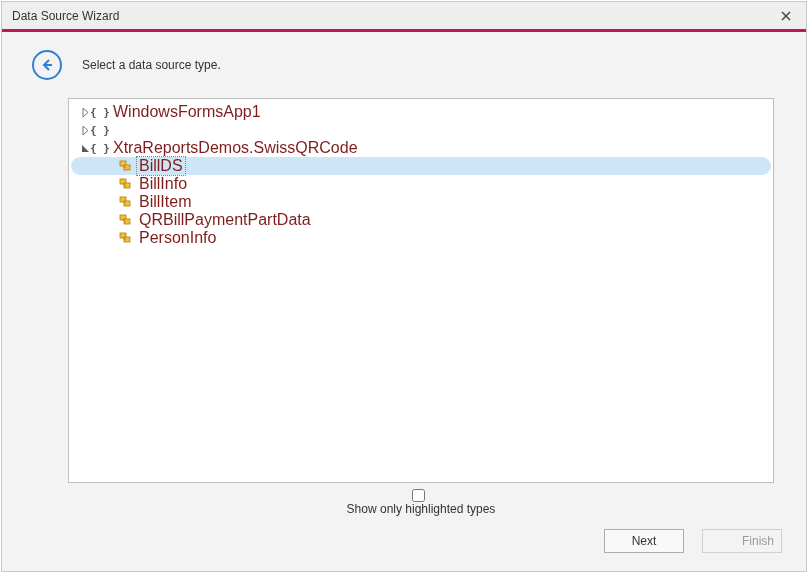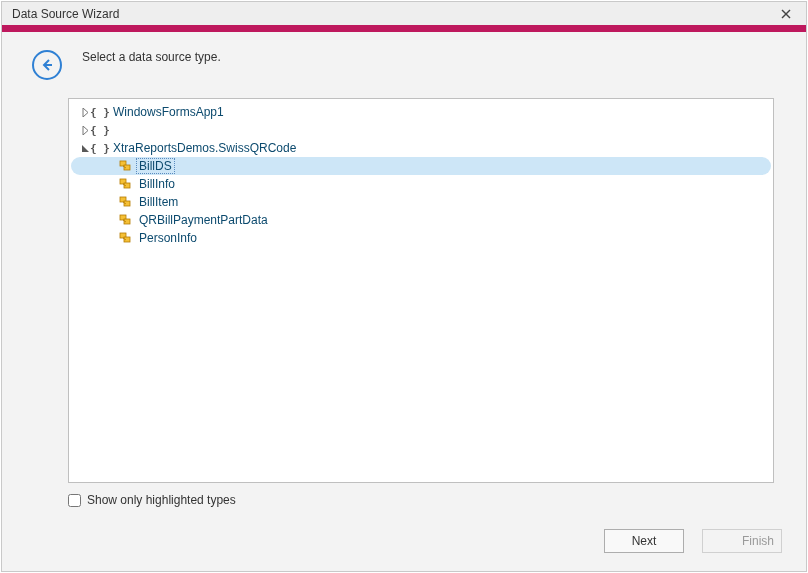--- a/index.html
+++ b/index.html
@@ -14,31 +14,31 @@
   .window {
     width: 806px; height: 571px;
     margin: 1px;
     border: 1px solid #c9c9c9;
     background: #f3f3f3;
     display: flex; flex-direction: column;
   }
   .titlebar {
     height: 30px;
     background: #eeeeee;
-    border-bottom: 7px solid #be185d;
+    border-bottom: 3px solid #be185d;
     display: flex; align-items: center;
     padding: 0 10px;
   }
   .titlebar .title { flex: 1; font-size: 12px; color: #333; }
   .titlebar .close {
     width: 20px; height: 20px; display:flex; align-items:center; justify-content:center;
     color:#555; cursor: default;
   }
   .header-row {
-    display:flex; align-items:flex-start;
+    display:flex; align-items:center;
     padding: 18px 24px 18px 30px;
   }
   .back-btn {
     width: 30px; height: 30px; border-radius: 50%;
     border: 2px solid #2f80d4;
     display:flex; align-items:center; justify-content:center;
     margin-right: 20px;
     color:#2f80d4;
   }
   .back-btn svg { display:block; }
@@ -63,35 +63,36 @@
   }
   .tree-row .expander.blank { visibility:hidden; }
   .icon-ns {
     width:14px; height:14px; display:flex; align-items:center; justify-content:center;
     color:#555; margin-right:4px;
     font-family: Consolas, monospace; font-weight:bold; font-size:11px;
   }
   .icon-class {
     width:14px; height:14px; margin-right:4px; display:flex; align-items:center; justify-content:center;
   }
-  .tree-label { font-size: 12px; color:#0c4a6e; padding: 0 2px; }
+  .tree-label { font-size: 16px; color:#7f1d1d; padding: 0 2px; }
   .tree-row.selected {
     background: #cde6f7;
     border-radius: 9px;
   }
   .tree-row.selected .tree-label {
     outline: 1px dotted #5a8bbf;
   }
   .indent-1 { padding-left: 8px; }
   .indent-2 { padding-left: 34px; }
   .checkbox-row {
     display:flex; align-items:center;
     margin: 0 32px 4px 66px;
     height: 22px;
     color:#333;
+    flex-direction:column;
   }
   .checkbox-row input { margin: 0 6px 0 0; width:13px; height:13px; }
   .button-row {
     display:flex; justify-content:flex-end; align-items:center;
     padding: 14px 24px 18px 0;
     gap: 18px;
   }
   .btn {
     min-width: 80px; height: 24px;
     border: 1px solid #adadad;

